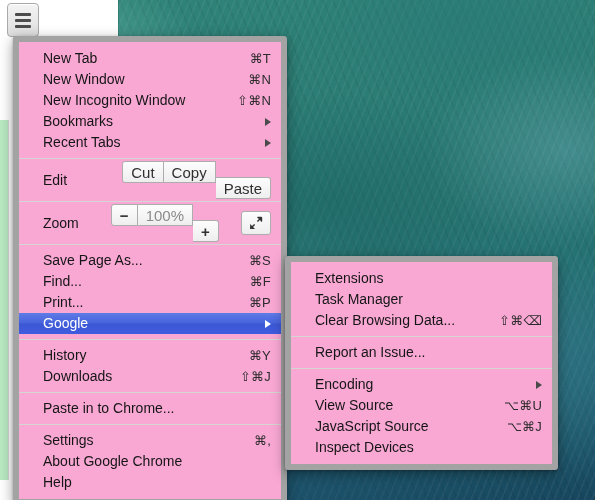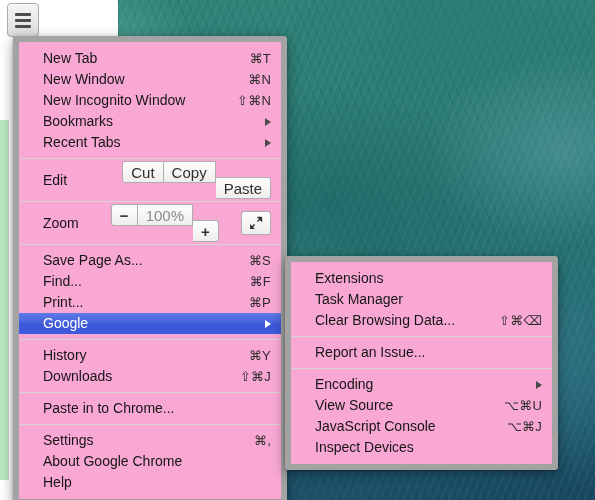--- a/index.html
+++ b/index.html
@@ -305,21 +305,21 @@
   <div>
     <div class="menu-item">
       <span class="label">Encoding</span>
       <span class="arrow"></span>
     </div>
     <div class="menu-item">
       <span class="label">View Source</span>
       <span class="accel">⌥⌘U</span>
     </div>
     <div class="menu-item">
-      <span class="label">JavaScript Console</span>
+      <span class="label">JavaScript Source</span>
       <span class="accel">⌥⌘J</span>
     </div>
     <div class="menu-item">
       <span class="label">Inspect Devices</span>
       <span class="accel"></span>
     </div>
   </div>
 </div>
 
 </body></html>

